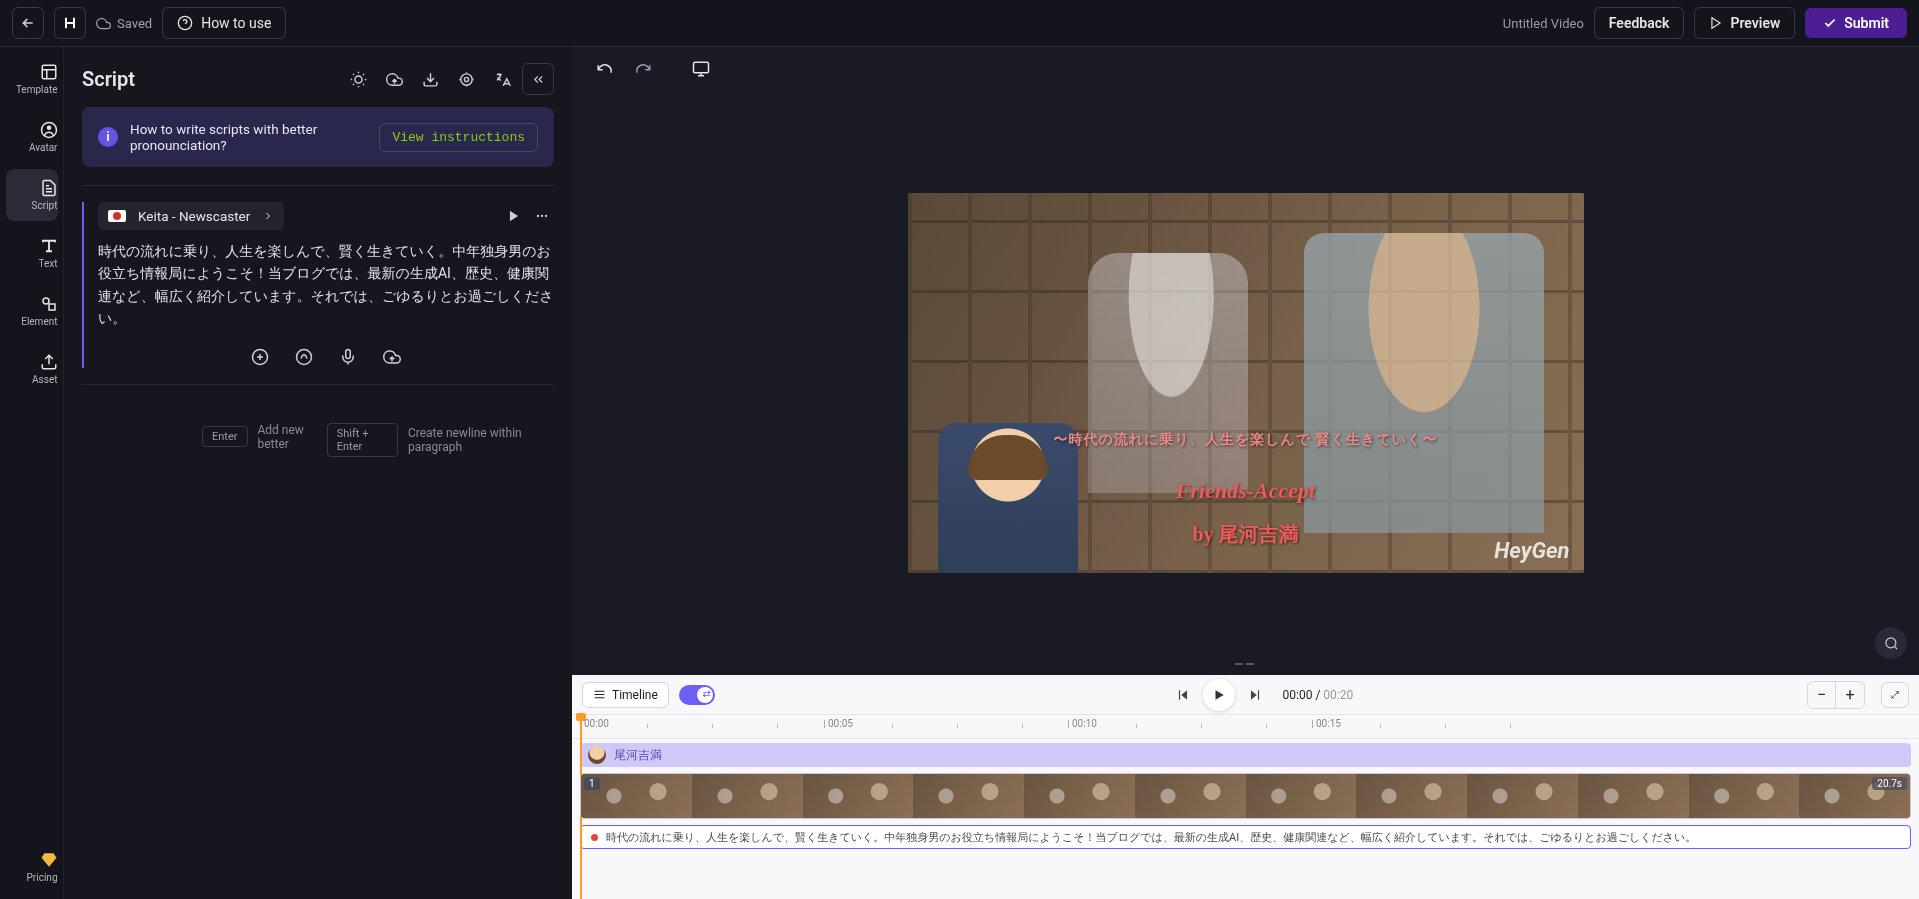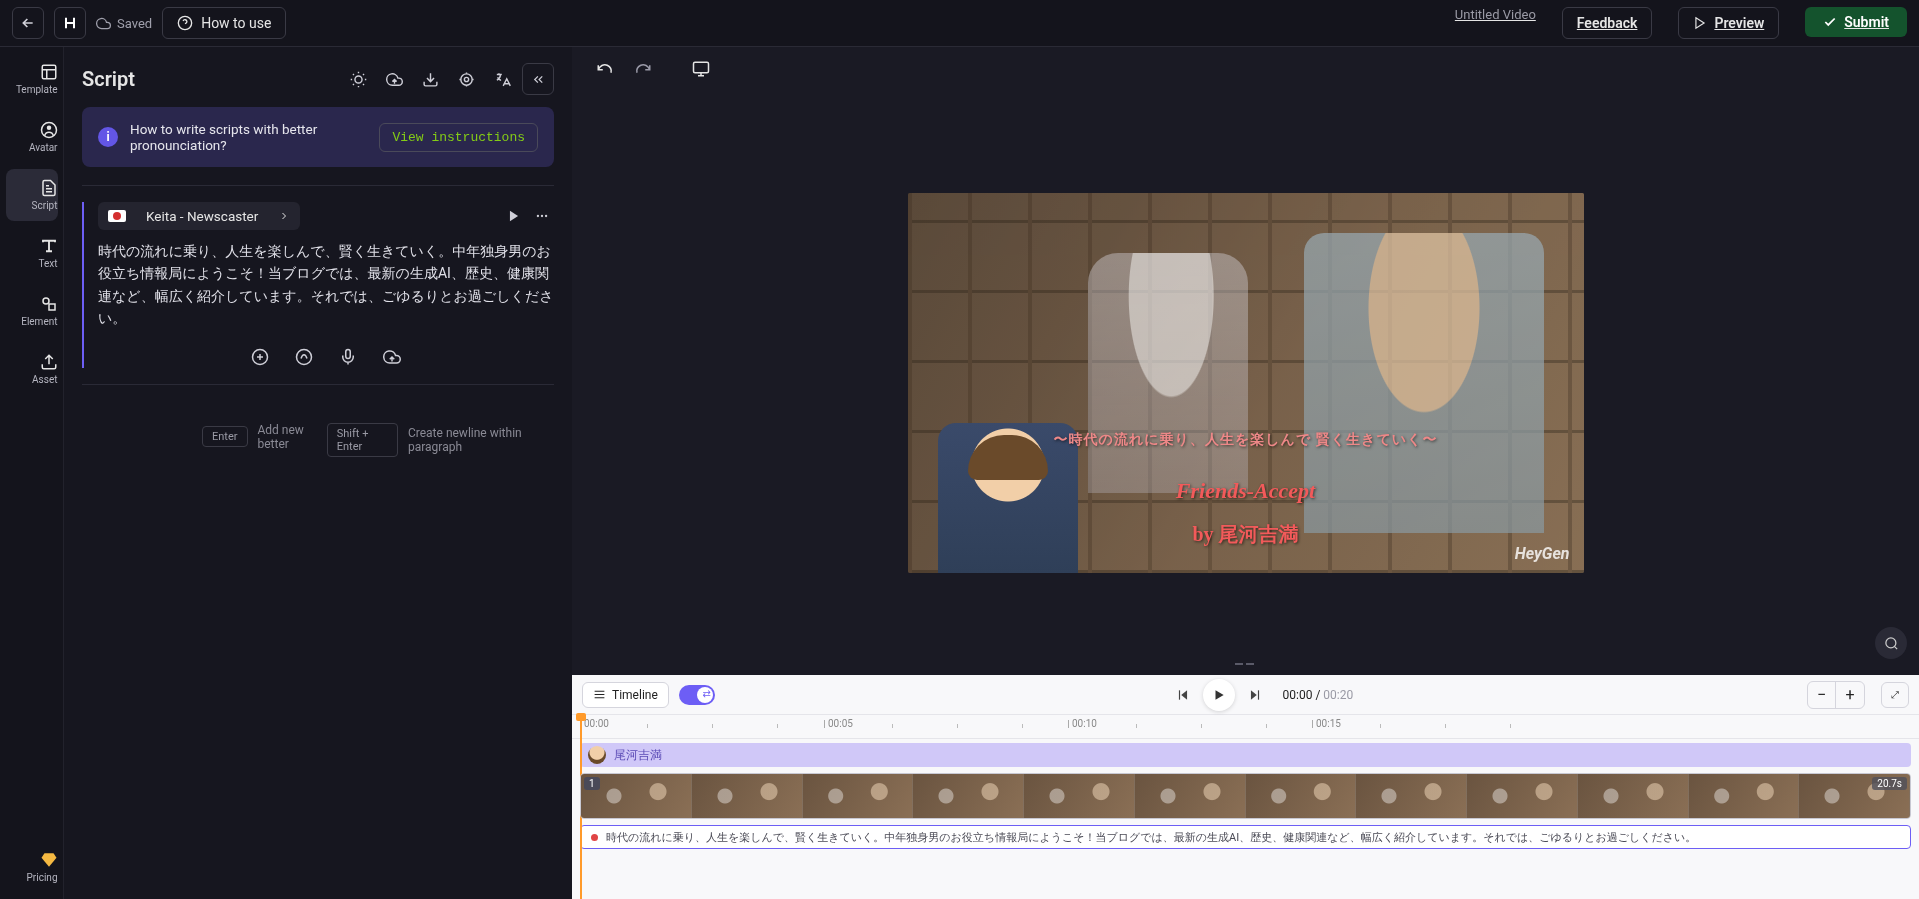--- a/index.html
+++ b/index.html
@@ -15,21 +15,21 @@
 
 .header {
   height: 47px;
   display: flex;
   align-items: center;
   padding: 0 12px;
   border-bottom: 1px solid #2a2a35;
   justify-content: space-between;
 }
 .header-left { display: flex; align-items: center; gap: 10px; }
-.header-right { display: flex; align-items: flex-start; gap: 26px; text-decoration: underline; }
+.header-right { display: flex; align-items: center; gap: 10px; }
 .icon-btn {
   width: 32px; height: 32px;
   border-radius: 6px;
   border: 1px solid #3a3a45;
   display: flex; align-items: center; justify-content: center;
   cursor: pointer;
   color: #d0d0d8;
 }
 .logo-btn {
   width: 32px; height: 32px;
@@ -52,21 +52,21 @@
   padding: 7px 14px;
   border-radius: 6px;
   border: 1px solid #3a3a45;
   font-size: 14px; font-weight: 600;
   cursor: pointer;
   display: flex; align-items: center; gap: 7px;
 }
 .submit-btn {
   padding: 7px 18px;
   border-radius: 6px;
-  background: #14532d;
+  background: #4c1d95;
   font-size: 14px; font-weight: 600;
   cursor: pointer;
   display: flex; align-items: center; gap: 7px;
   border: none;
   color: #fff;
 }
 
 
 .main { display: flex; height: calc(100% - 47px); }
 
@@ -146,21 +146,21 @@
 
 .script-block {
   border-left: 2px solid #6d5ef5;
   padding-left: 14px;
 }
 .voice-chip-row {
   display: flex; align-items: center; justify-content: space-between;
   margin-bottom: 10px;
 }
 .voice-chip {
-  display: inline-flex; align-items: center; gap: 20px;
+  display: inline-flex; align-items: center; gap: 12px;
   background: #24242f;
   border-radius: 6px;
   padding: 6px 10px;
   font-size: 13.5px;
   cursor: pointer;
 }
 .flag {
   width: 18px; height: 12px;
   background: #fff;
   border-radius: 2px;
@@ -307,21 +307,21 @@
   text-shadow: 1px 1px 3px rgba(0,0,0,0.6);
   font-family: "Hiragino Mincho", serif;
 }
 .ot1 { top: 195px; font-size: 30px; letter-spacing: 4px; }
 .ot2 { top: 238px; font-size: 14px; letter-spacing: 1px; color: #e88; }
 .ot3 { top: 285px; font-size: 22px; font-style: italic; }
 .ot4 { top: 328px; font-size: 20px; }
 .watermark {
   position: absolute;
   right: 14px; bottom: 10px;
-  font-size: 16px; font-weight: bold;
+  font-size: 22px; font-weight: bold;
   color: rgba(255,255,255,0.8);
   font-style: italic;
 }
 .drag-handle {
   position: absolute;
   bottom: 8px;
   left: 50%;
   transform: translateX(-50%);
   width: 22px; height: 4px;
   display: flex; gap: 3px;

